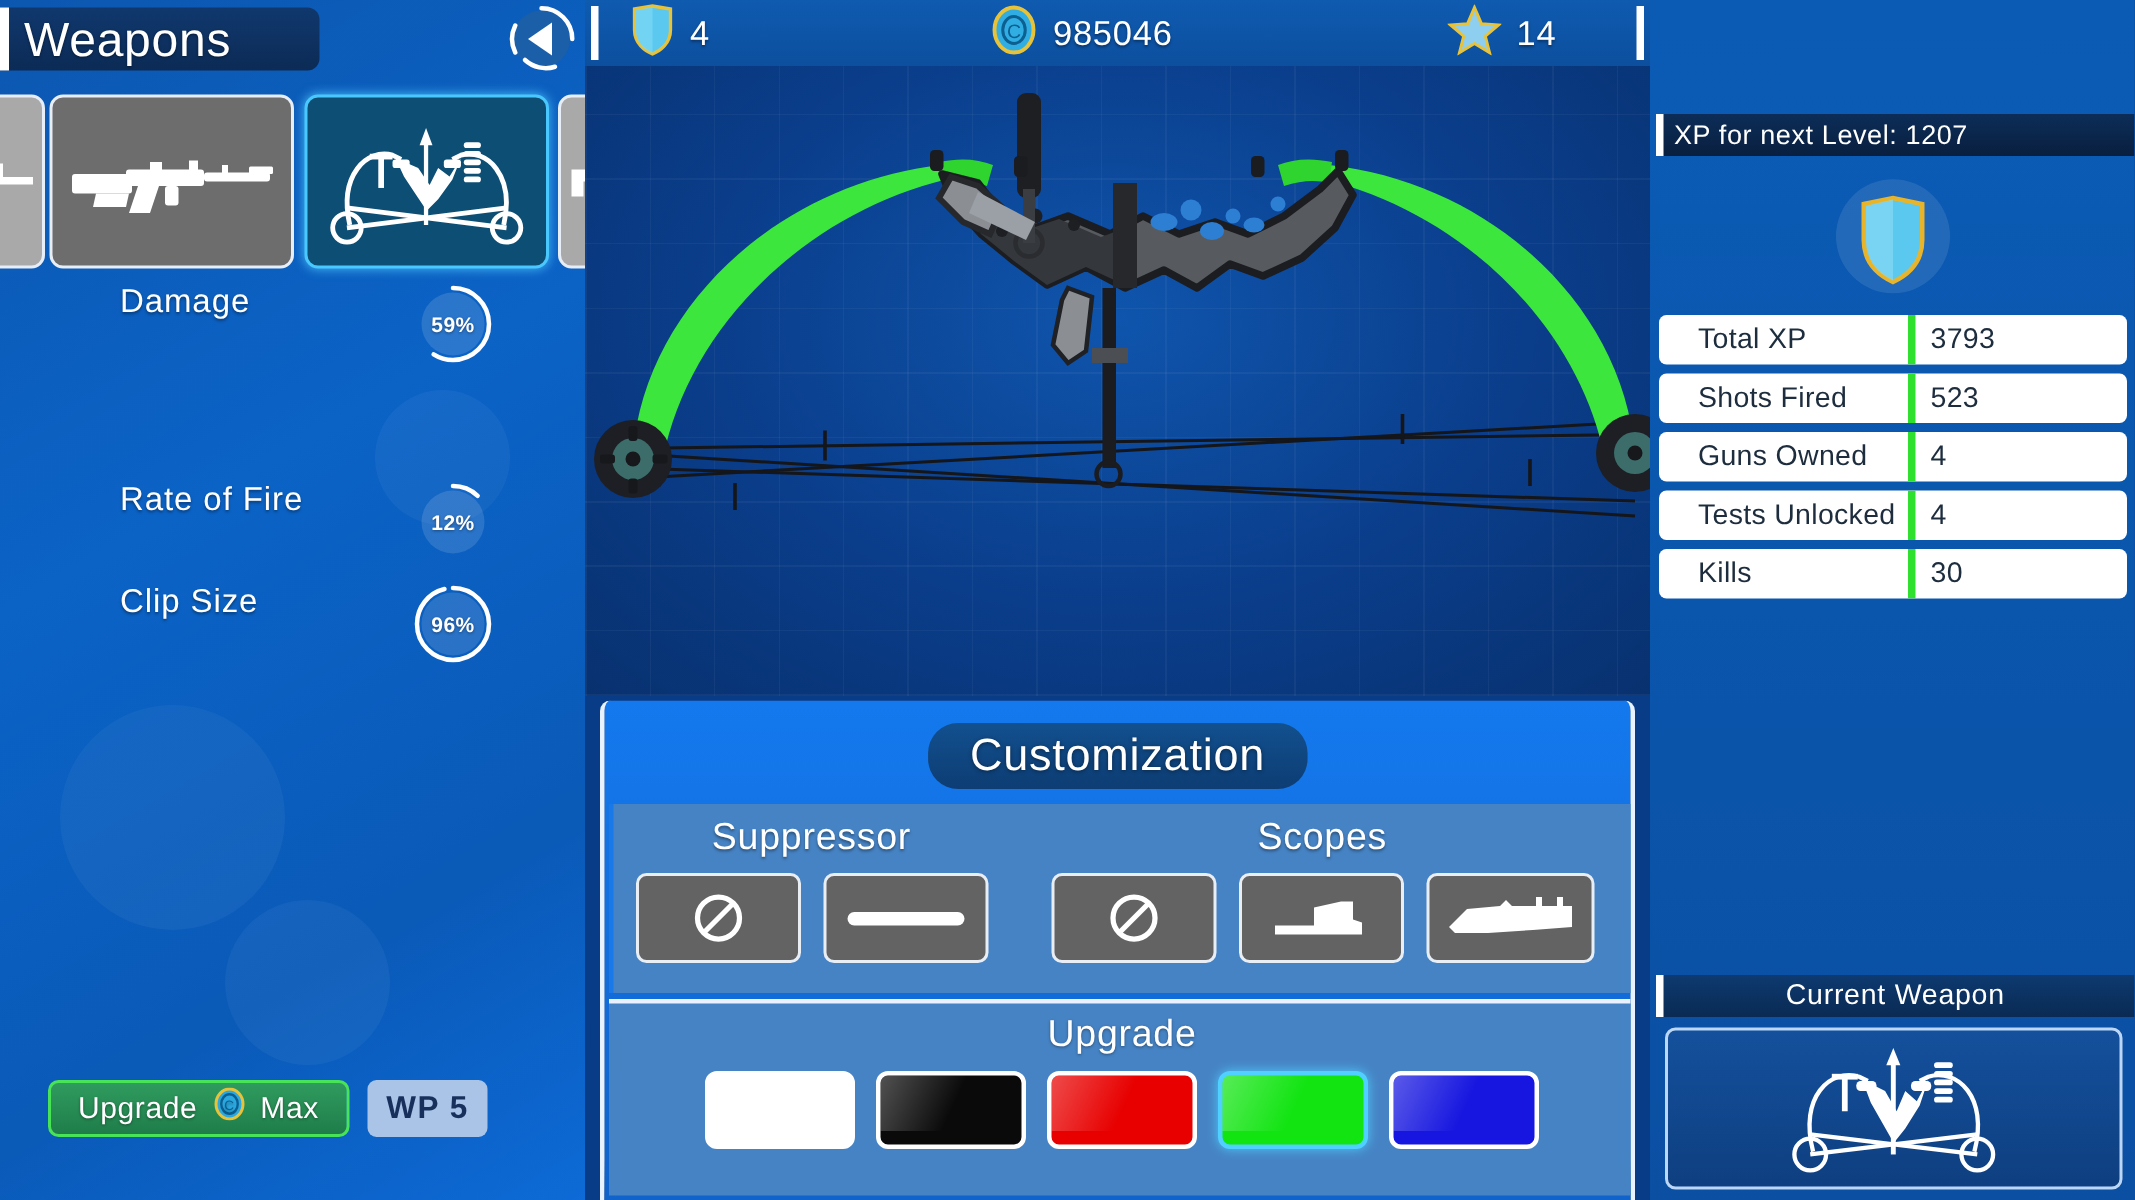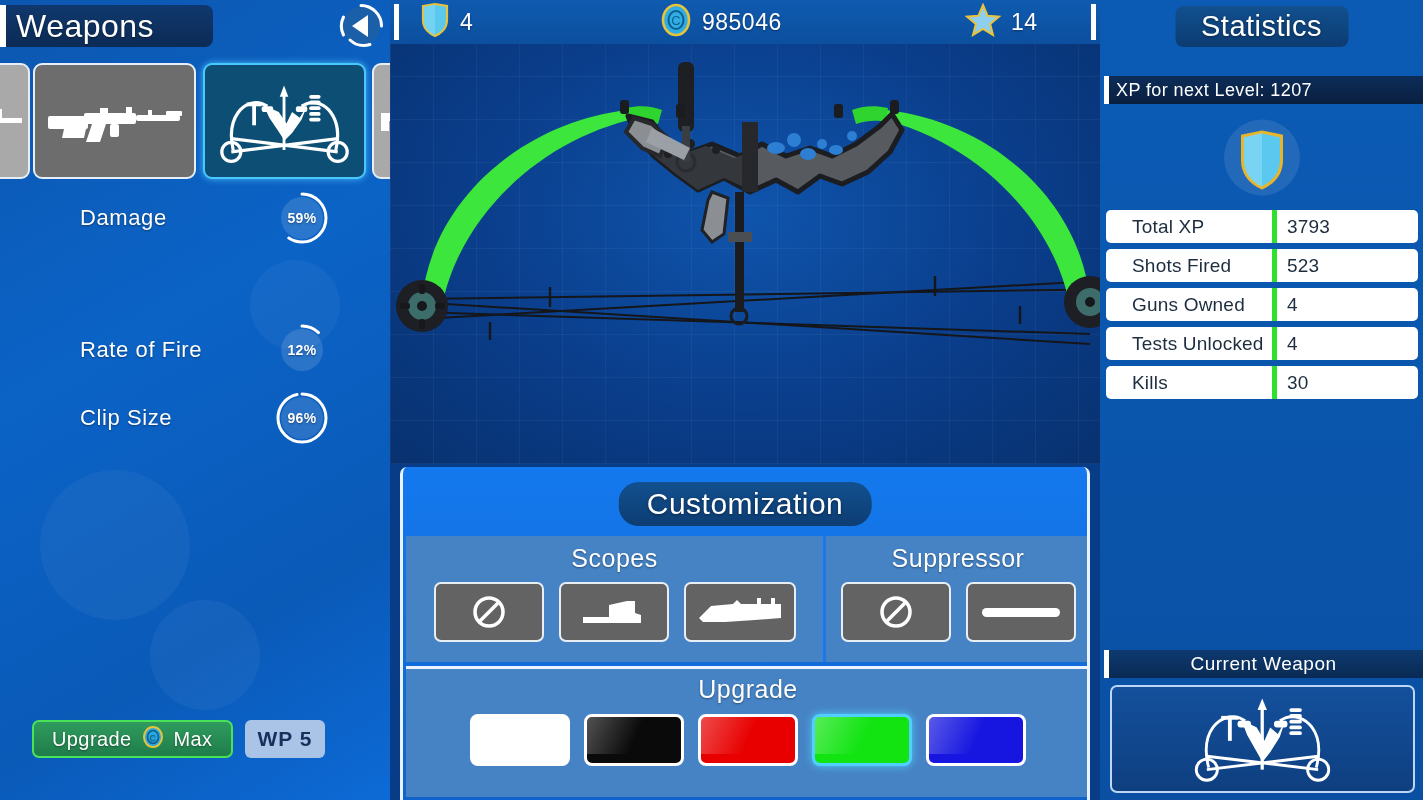--- a/index.html
+++ b/index.html
@@ -65,21 +65,21 @@
     cursor: pointer;
   }
   .w-tile.gray  { background: #6d6d6d; }
   .w-tile.light { background: #a9a9a9; }
   .w-tile.sel   { background: #0d4f74; border-color: #49c8ff;
                   box-shadow: 0 0 7px rgba(80,200,255,0.85); }
 
   
   .stat-row {
     position: absolute; left: 0; width: 330px; height: 60px;
-    display: flex; align-items: center;
+    display: flex; 
   }
   .stat-label {
     width: 200px; margin-left: 80px;
     color: #ffffff; font-size: 22px; letter-spacing: 0.6px;
     text-shadow: 0 1px 2px rgba(0,0,0,0.4);
   }
   .dial { position: relative; width: 56px; height: 56px; flex: none; }
   .dial .pct {
     position: absolute; inset: 0;
     display: flex; align-items: center; justify-content: center;
@@ -529,20 +529,36 @@
           <rect x="500" y="56" width="9" height="14" rx="3"></rect>
           <rect x="444" y="60" width="9" height="14" rx="3"></rect>
         </g>
       </svg>
     </div>
 
     <div class="cust-wrap">
       <div class="cust-title">Customization</div>
 
       <div class="mod-bar">
+        <div class="mod-group supp">
+          <div class="mod-head">Suppressor</div>
+          <div class="mod-items">
+            <div class="mod-btn">
+              <svg width="40" height="40" viewBox="0 0 40 40">
+                <circle cx="20" cy="20" r="14" fill="none" stroke="#fff" stroke-width="3.5"></circle>
+                <line x1="10" y1="30" x2="30" y2="10" stroke="#fff" stroke-width="3.5"></line>
+              </svg>
+            </div>
+            <div class="mod-btn">
+              <svg width="86" height="20" viewBox="0 0 86 20">
+                <rect x="4" y="6" width="78" height="9" rx="4.5" fill="#fff"></rect>
+              </svg>
+            </div>
+          </div>
+        </div>
         <div class="mod-group scopes">
           <div class="mod-head">Scopes</div>
           <div class="mod-items">
             <div class="mod-btn">
               <svg width="40" height="40" viewBox="0 0 40 40">
                 <circle cx="20" cy="20" r="14" fill="none" stroke="#fff" stroke-width="3.5"></circle>
                 <line x1="10" y1="30" x2="30" y2="10" stroke="#fff" stroke-width="3.5"></line>
               </svg>
             </div>
             <div class="mod-btn">
@@ -550,53 +566,36 @@
                 <path d="M8 26 L34 26 L34 14 L52 10 L60 10 L60 22 L66 24 L66 32 L8 32 Z" fill="#fff"></path>
               </svg>
             </div>
             <div class="mod-btn wide">
               <svg width="90" height="40" viewBox="0 0 90 40">
                 <path d="M4 26 L16 14 L38 12 L42 8 L46 12 L62 12 L62 6 L66 6 L66 12 L76 12 L76 6 L80 6 L80 12 L86 12 L86 26 L60 28 L30 30 L8 30 Z" fill="#fff"></path>
               </svg>
             </div>
           </div>
         </div>
-        <div class="mod-group supp">
-          <div class="mod-head">Suppressor</div>
-          <div class="mod-items">
-            <div class="mod-btn">
-              <svg width="40" height="40" viewBox="0 0 40 40">
-                <circle cx="20" cy="20" r="14" fill="none" stroke="#fff" stroke-width="3.5"></circle>
-                <line x1="10" y1="30" x2="30" y2="10" stroke="#fff" stroke-width="3.5"></line>
-              </svg>
-            </div>
-            <div class="mod-btn">
-              <svg width="86" height="20" viewBox="0 0 86 20">
-                <rect x="4" y="6" width="78" height="9" rx="4.5" fill="#fff"></rect>
-              </svg>
-            </div>
-          </div>
-        </div>
       </div>
 
       <div class="colors-zone">
         <div class="colors-head">Upgrade</div>
         <div class="swatches">
           <div class="swatch" style="background:#ffffff;"></div>
           <div class="swatch" style="background:#0a0a0a;"></div>
           <div class="swatch" style="background:#e80000;"></div>
           <div class="swatch sel" style="background:#12e412;"></div>
           <div class="swatch" style="background:#1616e0;"></div>
         </div>
       </div>
     </div>
   </div>
 
   <div class="right-panel">
-    <div class="stats-title">Statistics</div>
 
     <div class="xp-bar">
       <span>XP for next Level: 1207</span>
     </div>
 
     <div class="xp-shield">
       <svg width="95" height="95" viewBox="0 0 95 95">
         <circle cx="47.5" cy="47.5" r="38" fill="rgba(255,255,255,0.10)"></circle>
         <circle cx="47.5" cy="47.5" r="41" fill="none" stroke="#ffffff" stroke-width="4" stroke-dasharray="103 258" stroke-dashoffset="103" transform="rotate(-90 47.5 47.5)" stroke-linecap="round"></circle>
         <g>

